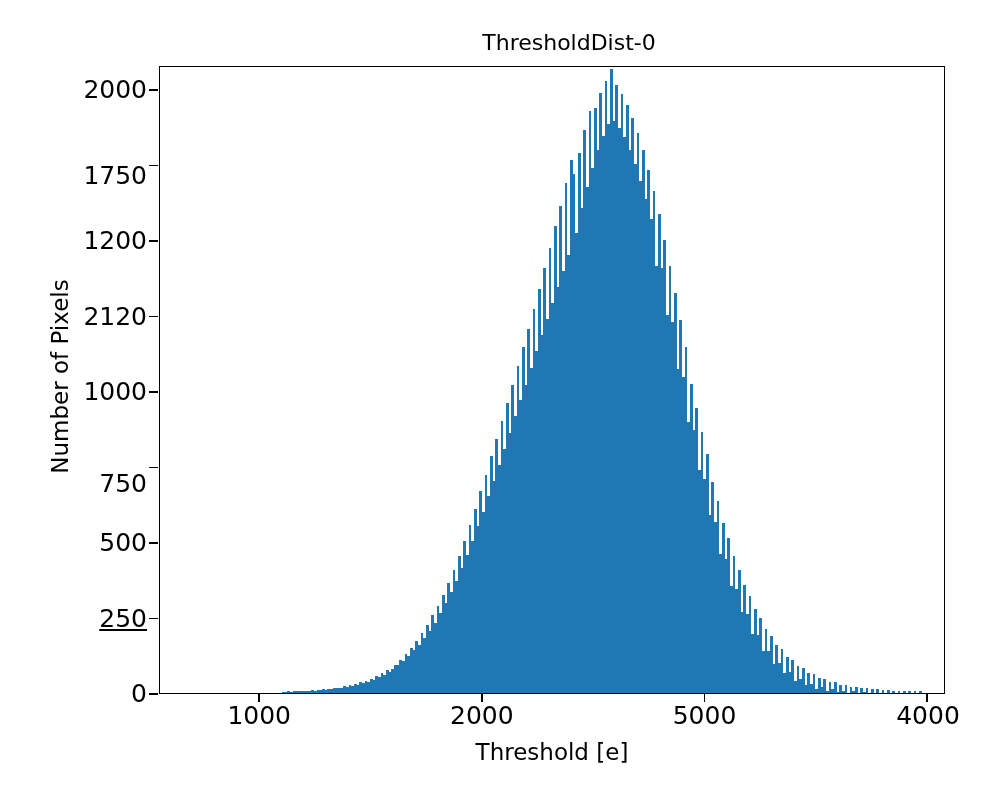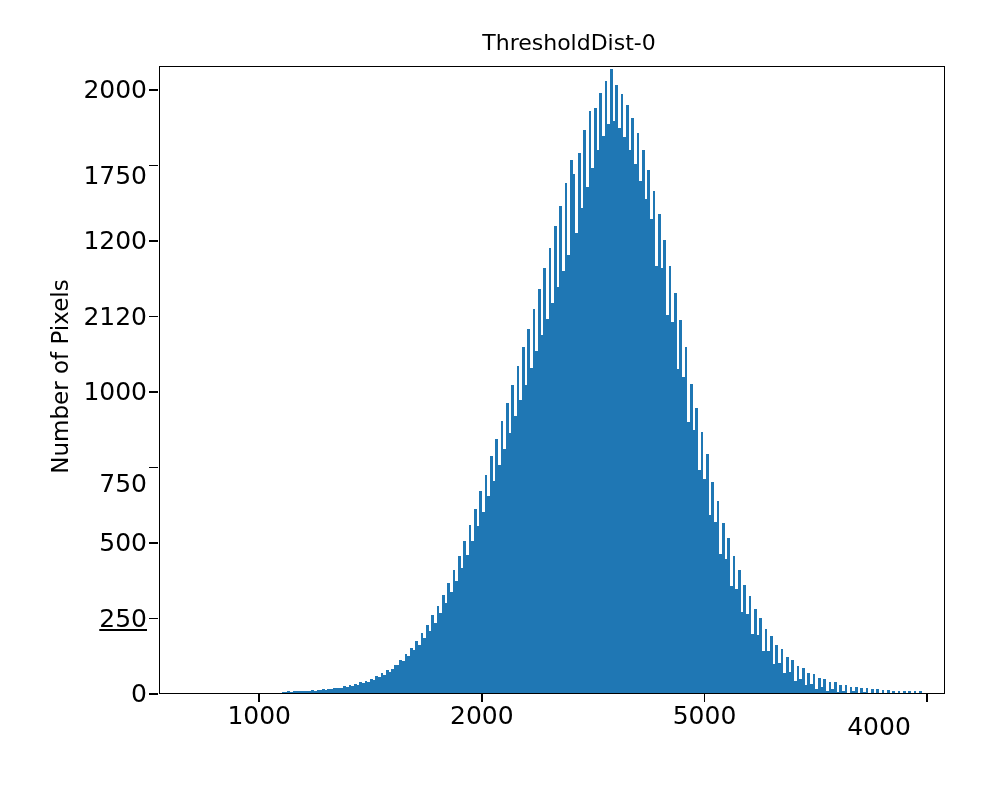--- a/index.html
+++ b/index.html
@@ -156,19 +156,20 @@
       <div class="ytick-mark" style="top: 315.796px;"></div>
       <div class="ytick-mark" style="top: 240.315px;"></div>
       <div class="ytick-mark" style="top: 164.835px;"></div>
       <div class="ytick-mark" style="top: 89.3538px;"></div>
       <div class="xtick-label" style="left: 259.198px;">1000</div>
       <div class="xtick-mark" style="left: 258.398px;"></div>
       <div class="xtick-label" style="left: 481.861px;">2000</div>
       <div class="xtick-mark" style="left: 481.061px;"></div>
       <div class="xtick-label" style="left: 704.524px;">5000</div>
       <div class="xtick-mark" style="left: 703.724px;"></div>
-      <div class="xtick-label" style="left: 879px; margin-top: 11px;">4000</div>
+      <div class="xtick-label" style="left: 928px;">4000</div>
       <div class="xtick-mark" style="left: 926.387px;"></div>
     </div>
 
+  <div id="xlabel">Threshold [e]</div>
   <div id="ylabel">Number of Pixels</div>
 
 </div>
 
 </body></html>

